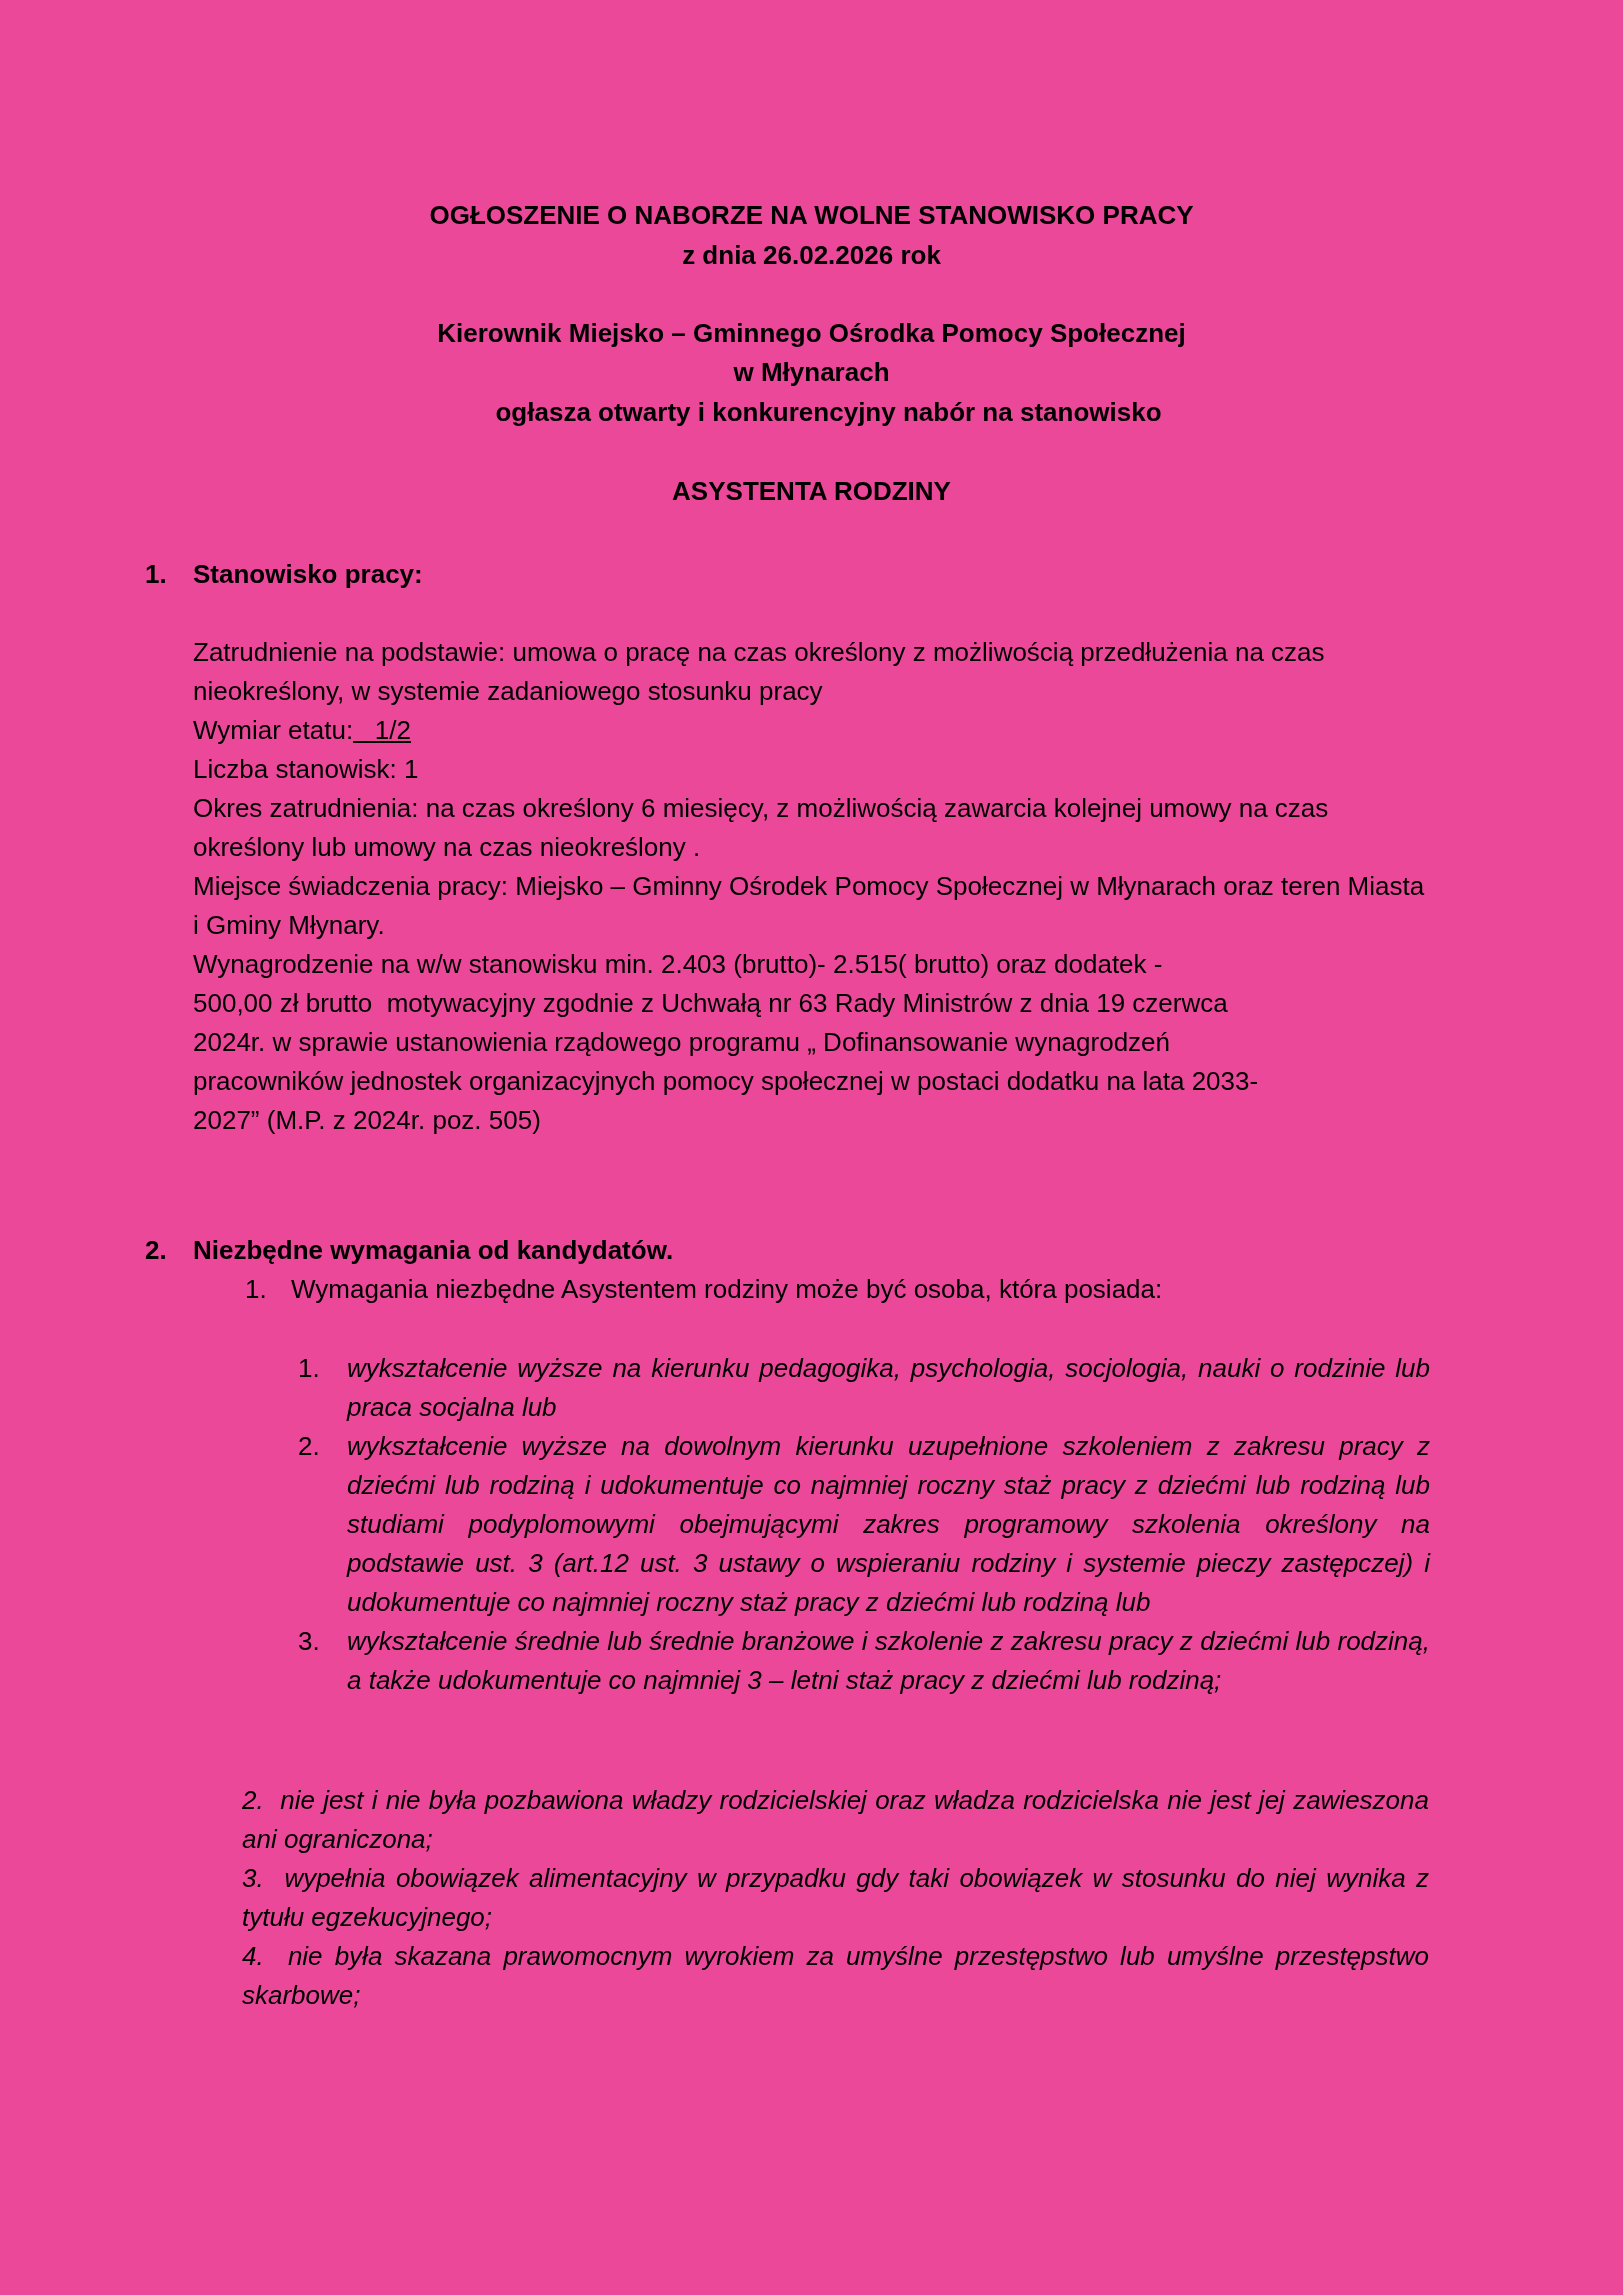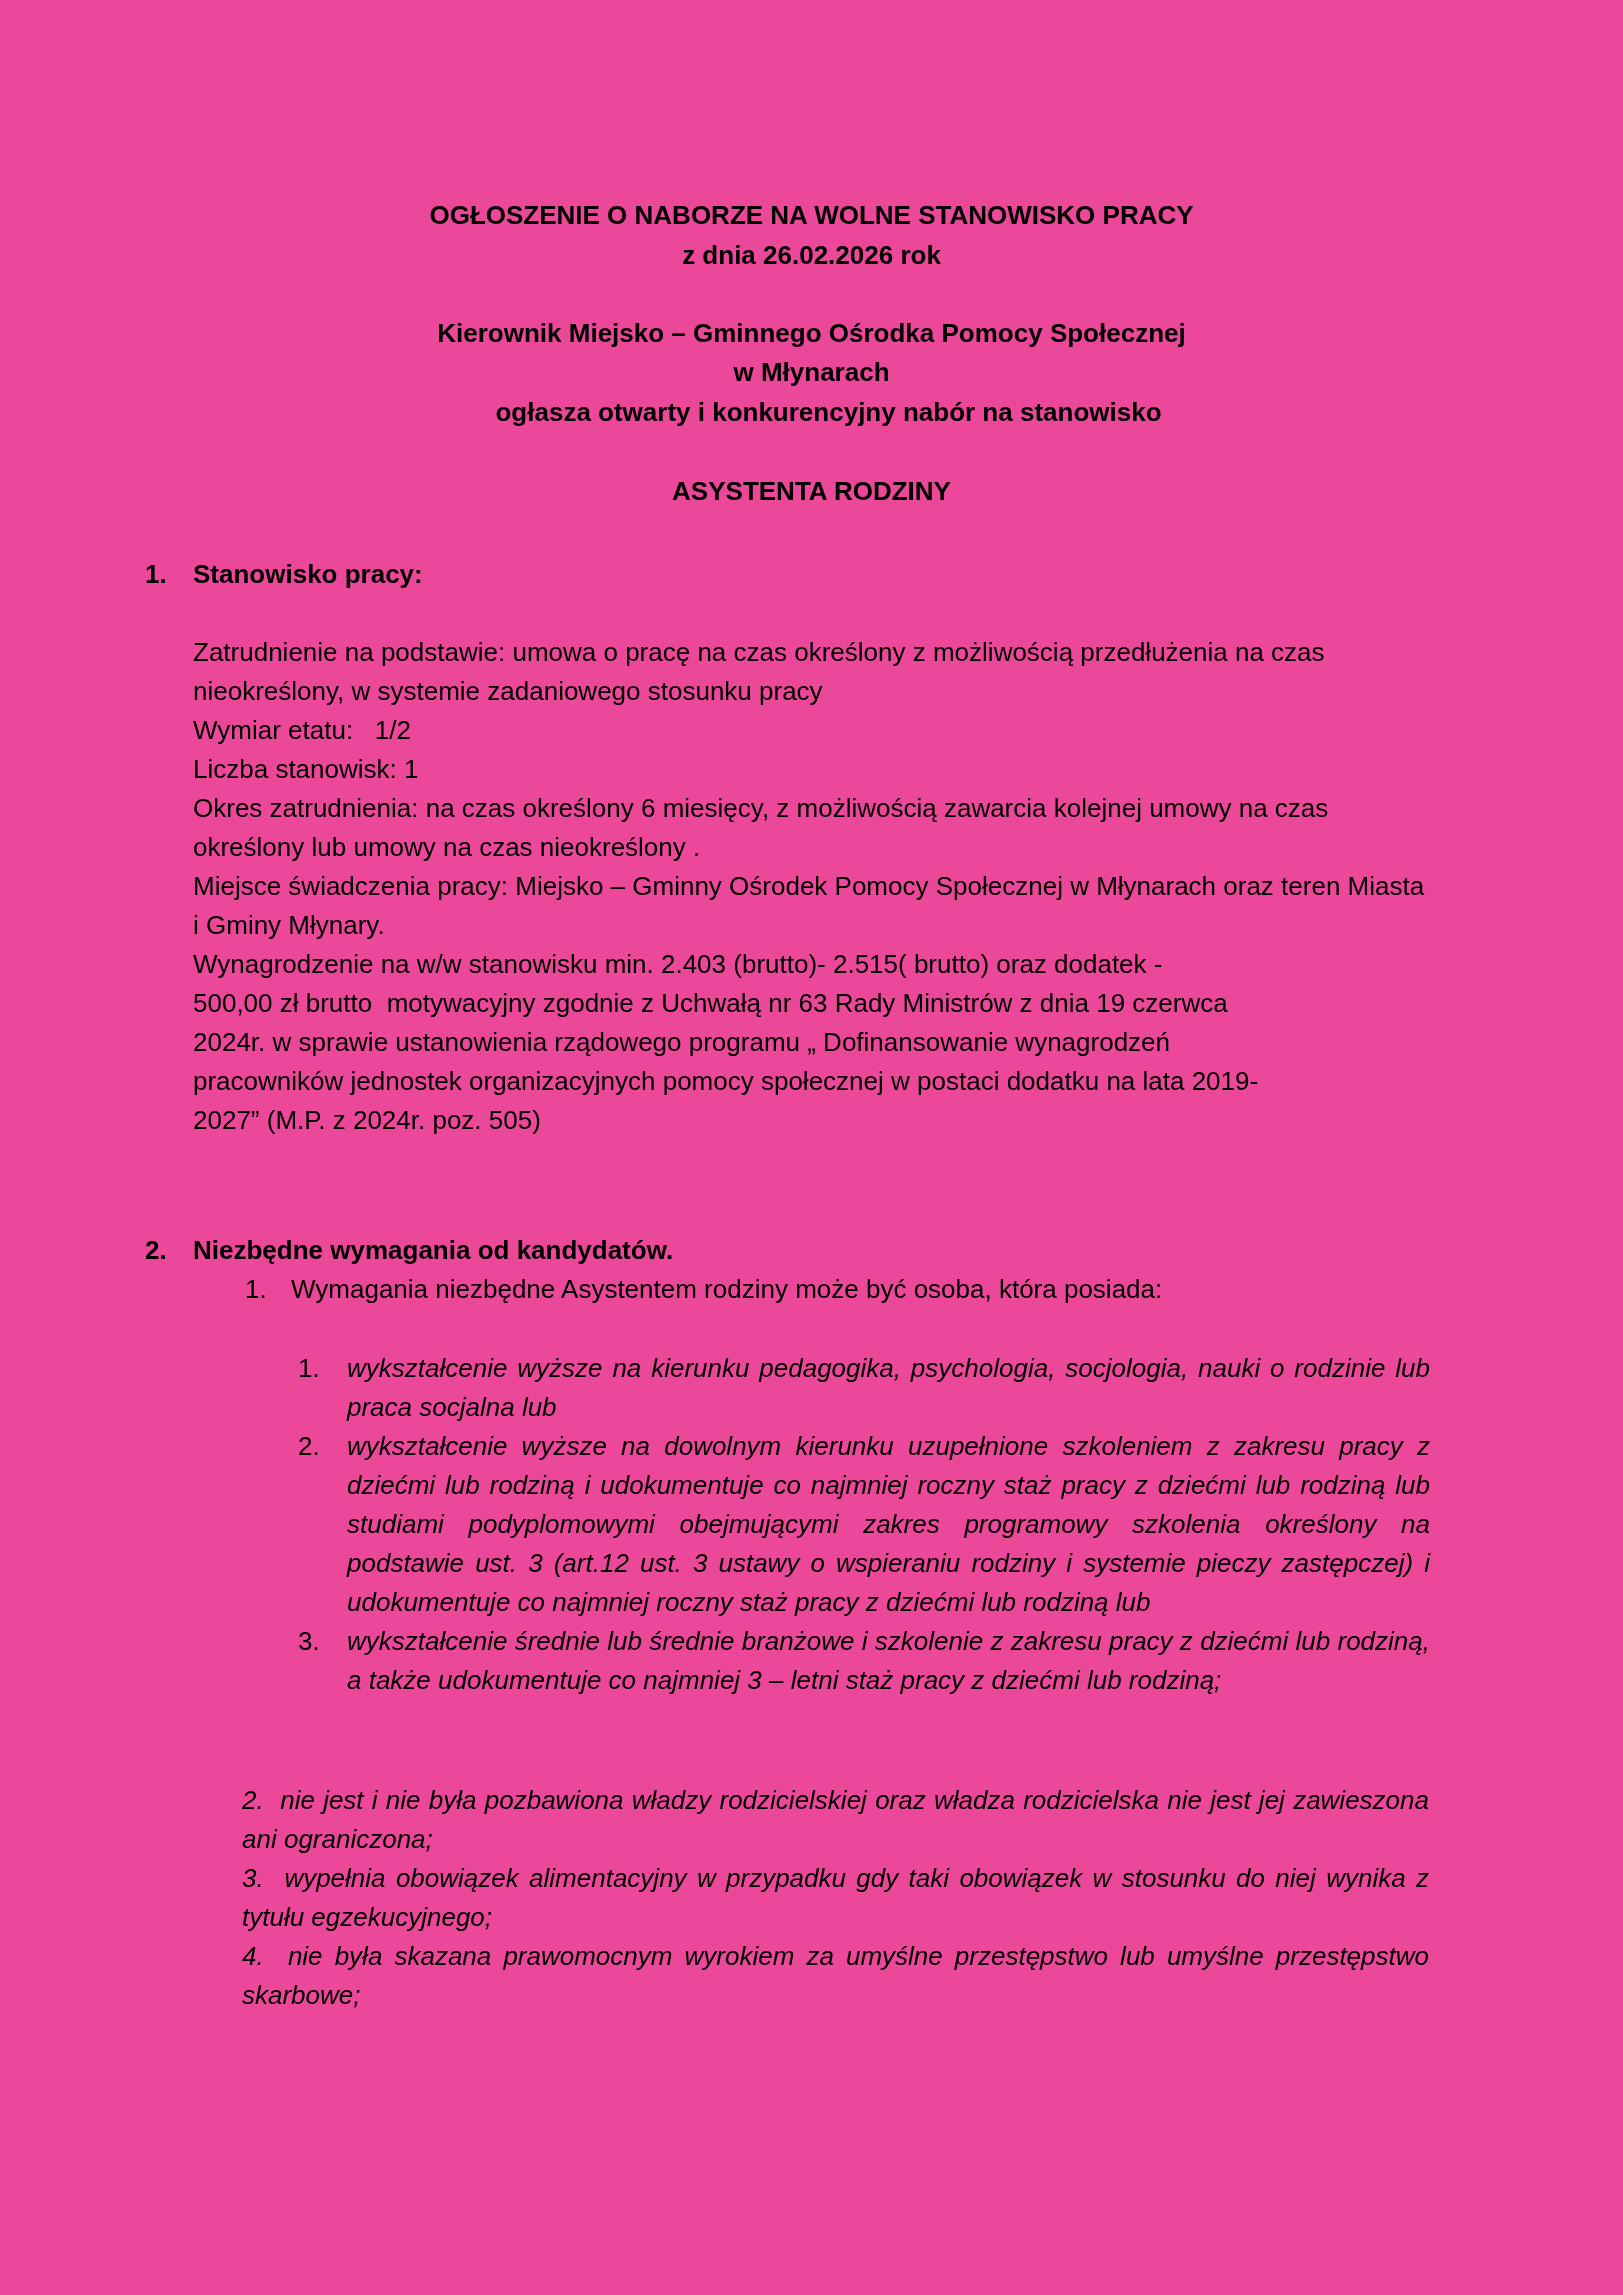--- a/index.html
+++ b/index.html
@@ -28,36 +28,36 @@
   <div class="center b" style="top:472px;">ASYSTENTA RODZINY</div>
 
   <div class="abs b" style="left:145px; top:555px;">1.</div>
   <div class="abs b" style="left:193px; top:555px;">Stanowisko pracy:</div>
 
   <div class="block" style="left:193px; top:633px; width:1240px;">
     <p>
       <span class="kv-label">Zatrudnienie na podstawie:</span><span> umowa o pracę na czas określony z możliwością przedłużenia na czas nieokreślony, w systemie zadaniowego stosunku pracy</span>
     </p>
     <p>
-      <span class="kv-label">Wymiar etatu:</span><span style="white-space:pre;">   1/2</span>
+      <span class="kv-label">Wymiar etatu:</span><span style="white-space:pre;text-decoration:underline;">   1/2</span>
     </p>
     <p>
       <span class="kv-label">Liczba stanowisk: 1</span>
     </p>
     <p>
       <span class="kv-label">Okres zatrudnienia:</span><span> na czas określony 6 miesięcy, z możliwością zawarcia kolejnej umowy na czas określony lub umowy na czas nieokreślony .</span>
     </p>
     <p>
       <span class="kv-label">Miejsce świadczenia pracy:</span><span> Miejsko – Gminny Ośrodek Pomocy Społecznej w Młynarach oraz teren Miasta i Gminy Młynary.</span>
     </p>
     <div>
       <div class="abs" style="position:relative; white-space:pre;">Wynagrodzenie na w/w stanowisku min. 2.403 (brutto)- 2.515( brutto) oraz dodatek -</div>
       <div class="abs" style="position:relative; white-space:pre;">500,00 zł brutto  motywacyjny zgodnie z Uchwałą nr 63 Rady Ministrów z dnia 19 czerwca</div>
       <div class="abs" style="position:relative; white-space:pre;">2024r. w sprawie ustanowienia rządowego programu „ Dofinansowanie wynagrodzeń</div>
-      <div class="abs" style="position:relative; white-space:pre;">pracowników jednostek organizacyjnych pomocy społecznej w postaci dodatku na lata 2019-</div>
+      <div class="abs" style="position:relative; white-space:pre;">pracowników jednostek organizacyjnych pomocy społecznej w postaci dodatku na lata 2033-</div>
       <div class="abs" style="position:relative; white-space:pre;">2027” (M.P. z 2024r. poz. 505)</div>
     </div>
   </div>
 
   <div class="abs b" style="left:145px; top:1231px;">2.</div>
   <div class="abs b" style="left:193px; top:1231px;">Niezbędne wymagania od kandydatów.</div>
 
   <div class="abs" style="left:245px; top:1270px;">1.</div>
   <div class="abs" style="left:291px; top:1270px;">Wymagania niezbędne Asystentem rodziny może być osoba, która posiada:</div>
 

